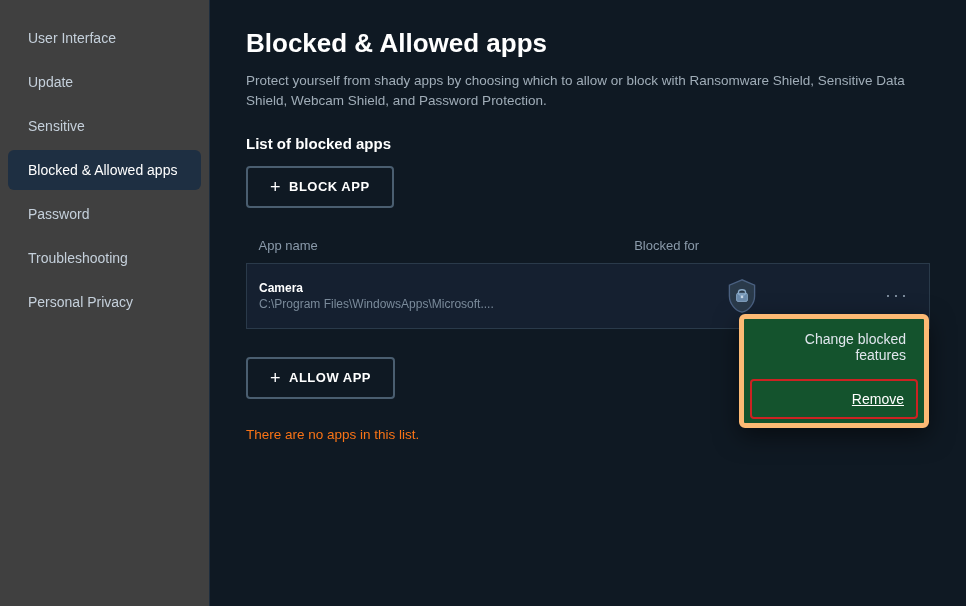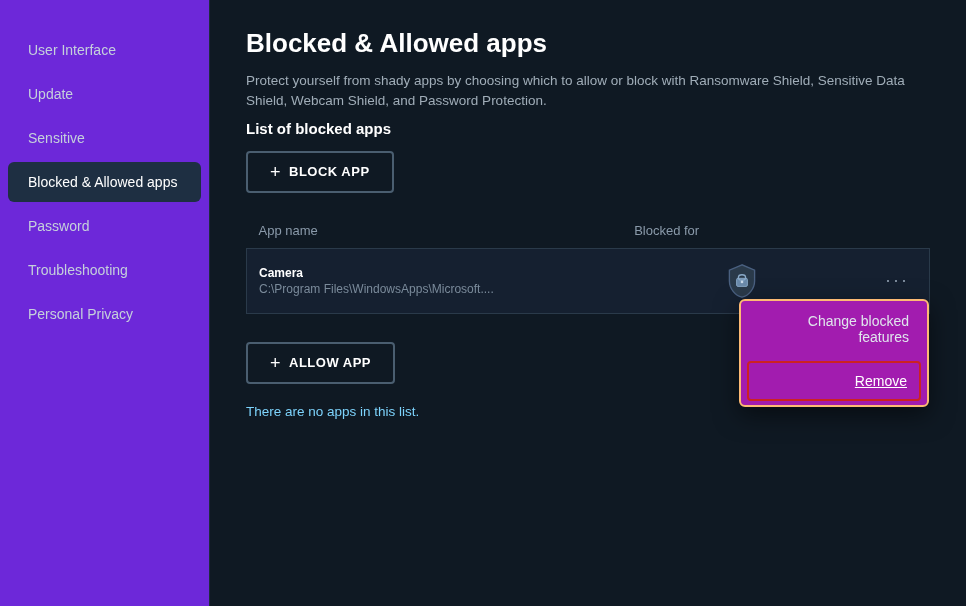--- a/index.html
+++ b/index.html
@@ -10,22 +10,22 @@
       font-family: 'Segoe UI', Arial, sans-serif;
       color: #e0e6ed;
       display: flex;
       overflow: hidden;
     }
 
     
     .sidebar {
       width: 210px;
       min-width: 210px;
-      background-color: #6d28d9;
-      padding: 28px 0;
+      background-color: #404040;
+      padding: 16px 0;
       display: flex;
       flex-direction: column;
       border-right: 1px solid #1e2d3d;
     }
     .sidebar-item {
       padding: 12px 20px;
       cursor: pointer;
       font-size: 14px;
       color: #c5d0db;
       border-radius: 6px;
@@ -51,21 +51,21 @@
       font-weight: 700;
       color: #ffffff;
       margin-bottom: 12px;
     }
 
     .page-description {
       font-size: 13.5px;
       color: #a0adb8;
       line-height: 1.5;
       max-width: 680px;
-      margin-bottom: 8px;
+      margin-bottom: 23px;
     }
 
     .section-title {
       font-size: 15px;
       font-weight: 700;
       color: #ffffff;
       margin-bottom: 14px;
     }
 
     
@@ -158,22 +158,22 @@
       padding: 4px 8px;
       border-radius: 4px;
       letter-spacing: 2px;
     }
 
     
     .context-menu {
       position: absolute;
       right: 0;
       top: 50px;
-      background-color: #a21caf;
-      border: 2px solid #fdba74;
+      background-color: #14532d;
+      border: 5px solid #fdba74;
       border-radius: 6px;
       min-width: 190px;
       z-index: 100;
       overflow: hidden;
       box-shadow: 0 8px 24px rgba(0,0,0,0.5);
     }
     .context-menu-item {
       padding: 12px 18px;
       font-size: 14px;
       color: #e0e6ed;
@@ -208,22 +208,22 @@
       font-size: 13px;
       font-weight: 700;
       letter-spacing: 0.5px;
       padding: 10px 22px;
       border-radius: 4px;
       cursor: pointer;
       margin-bottom: 16px;
     }
     .empty-list-text {
       font-size: 13.5px;
-      color: #7dd3fc;
-      margin-top: 4px;
+      color: #f97316;
+      margin-top: 12px;
     }
 
     
     .main-content::-webkit-scrollbar { width: 6px; }
     .main-content::-webkit-scrollbar-track { background: transparent; }
     .main-content::-webkit-scrollbar-thumb { background: #2a3a4a; border-radius: 3px; }
   </style>
 </head>
 <body>
 

